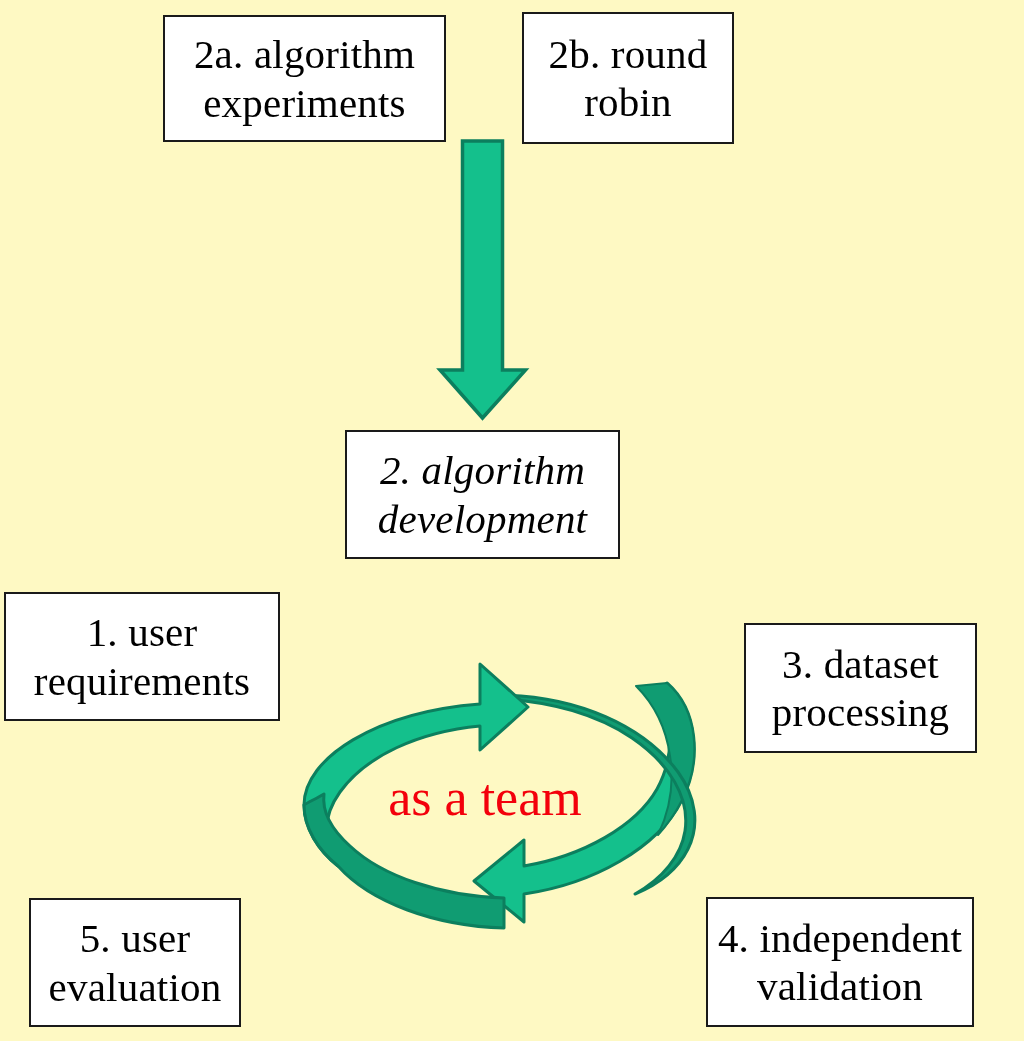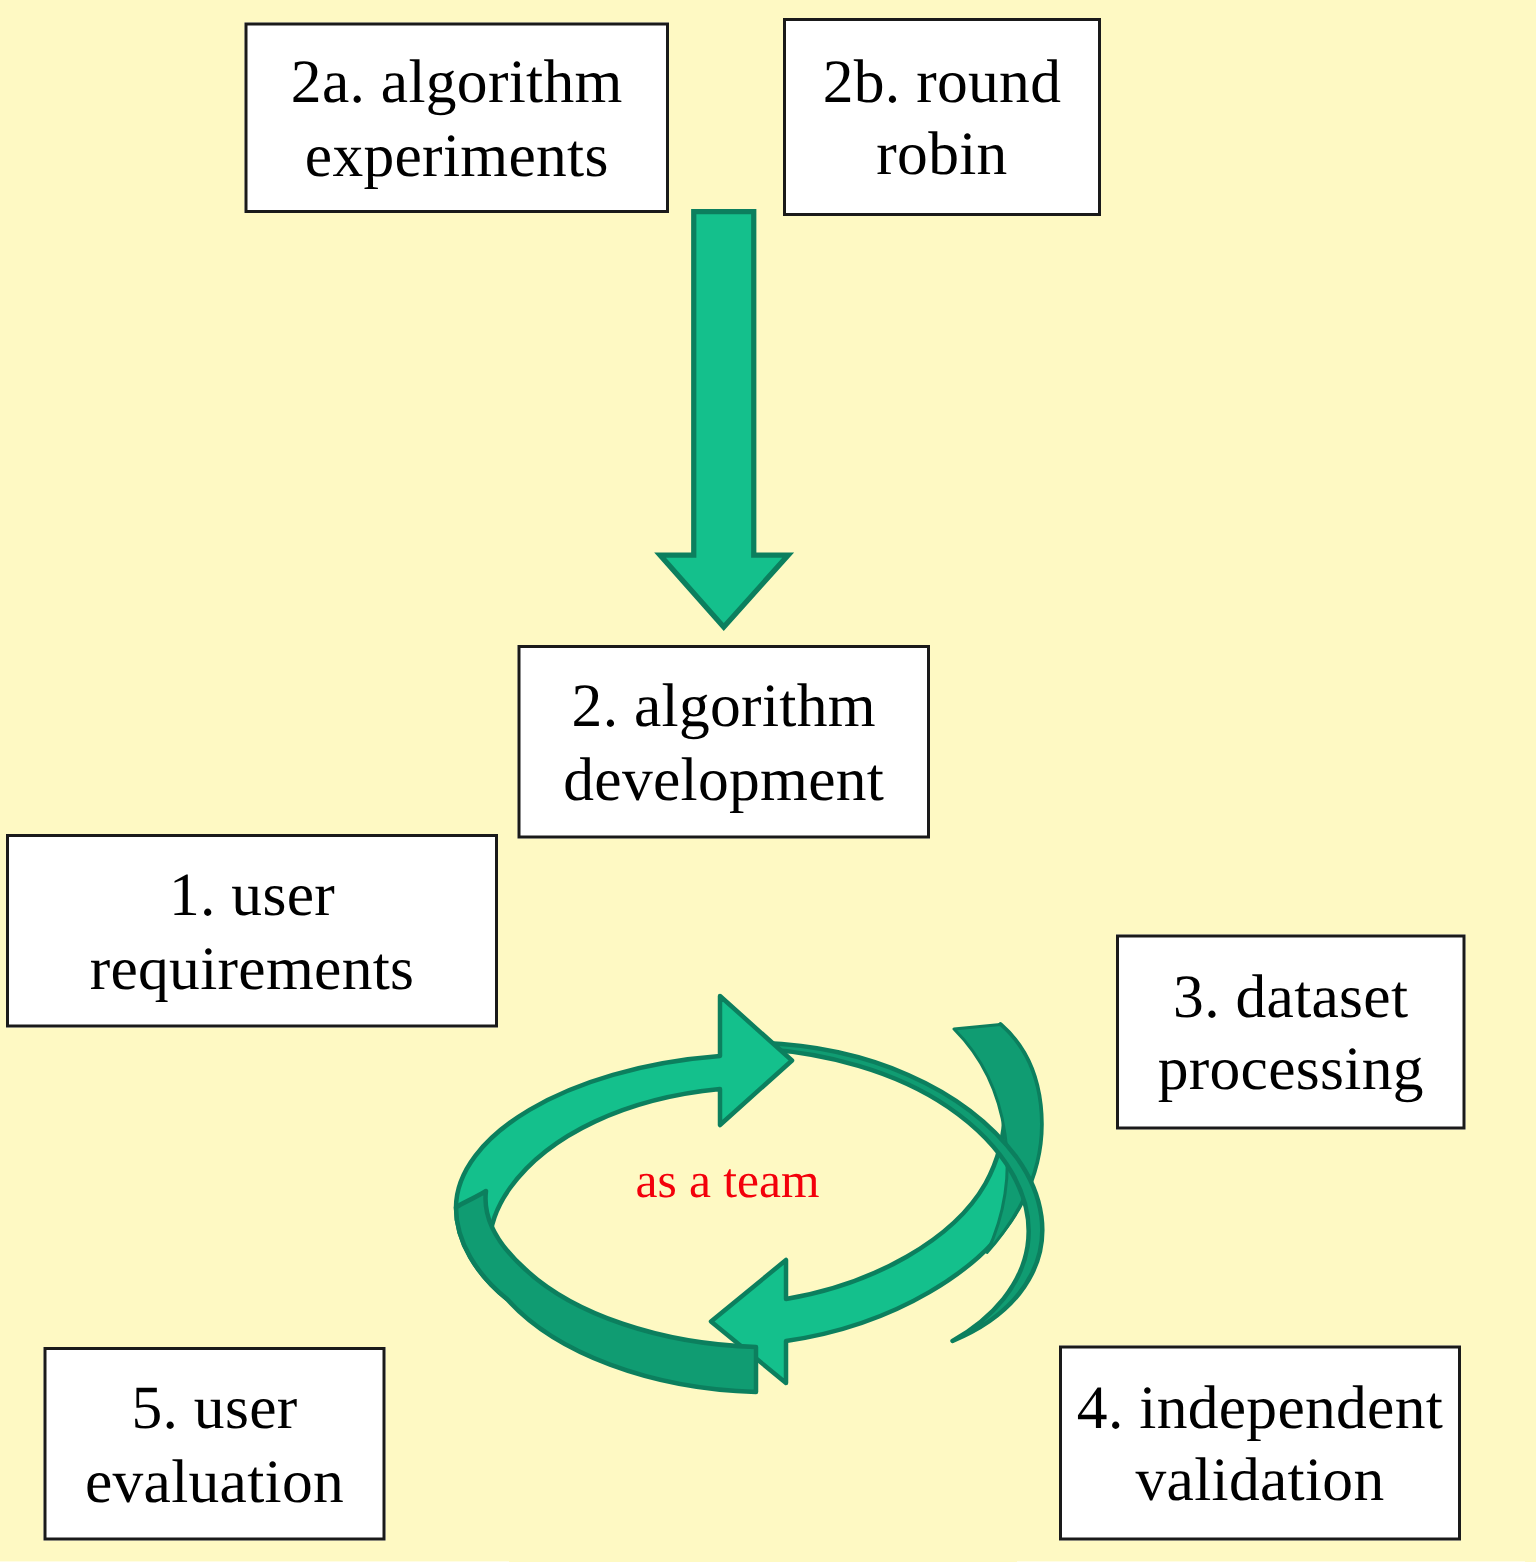--- a/index.html
+++ b/index.html
@@ -34,24 +34,24 @@
     padding: 2px 6px;
   }
   .node-box .label {
     display: block;
     white-space: pre-line;
   }
 
   
   #box-2a { left: 163px;  top: 15px;   width: 283px; height: 127px; }
   #box-2b { left: 522px;  top: 12px;   width: 212px; height: 132px; font-family: Liberation Serif, serif; }
-  #box-2  { left: 345px;  top: 430px;  width: 275px; height: 129px; }
-  #box-1  { left: 4px;    top: 556px;  width: 328px; height: 129px; }
+  #box-2  { left: 345px;  top: 430px;  width: 275px; height: 129px; font-style: italic; }
+  #box-1  { left: 4px;    top: 592px;  width: 276px; height: 129px; }
   #box-3  { left: 744px;  top: 623px;  width: 233px; height: 130px; }
-  #box-5  { left: 29px;   top: 898px;  width: 228px; height: 129px; }
+  #box-5  { left: 29px;   top: 898px;  width: 212px; height: 129px; }
   #box-4  { left: 706px;  top: 897px;  width: 268px; height: 130px; justify-content: center; }
 
   
   #down-arrow {
     position: absolute;
     left: 432px;
     top: 138px;
     width: 104px;
     height: 285px;
   }
@@ -66,21 +66,21 @@
   }
 
   
   #cycle-caption {
     position: absolute;
     left: 330px;
     top: 772px;
     width: 310px;
     text-align: center;
     color: #f3000b;
-    font-size: 33px;
+    font-size: 52px;
     line-height: 1;
     white-space: nowrap;
   }
 </style>
 </head>
 <body>
 
 <div id="canvas">
 
   <div class="node-box" id="box-2a">

